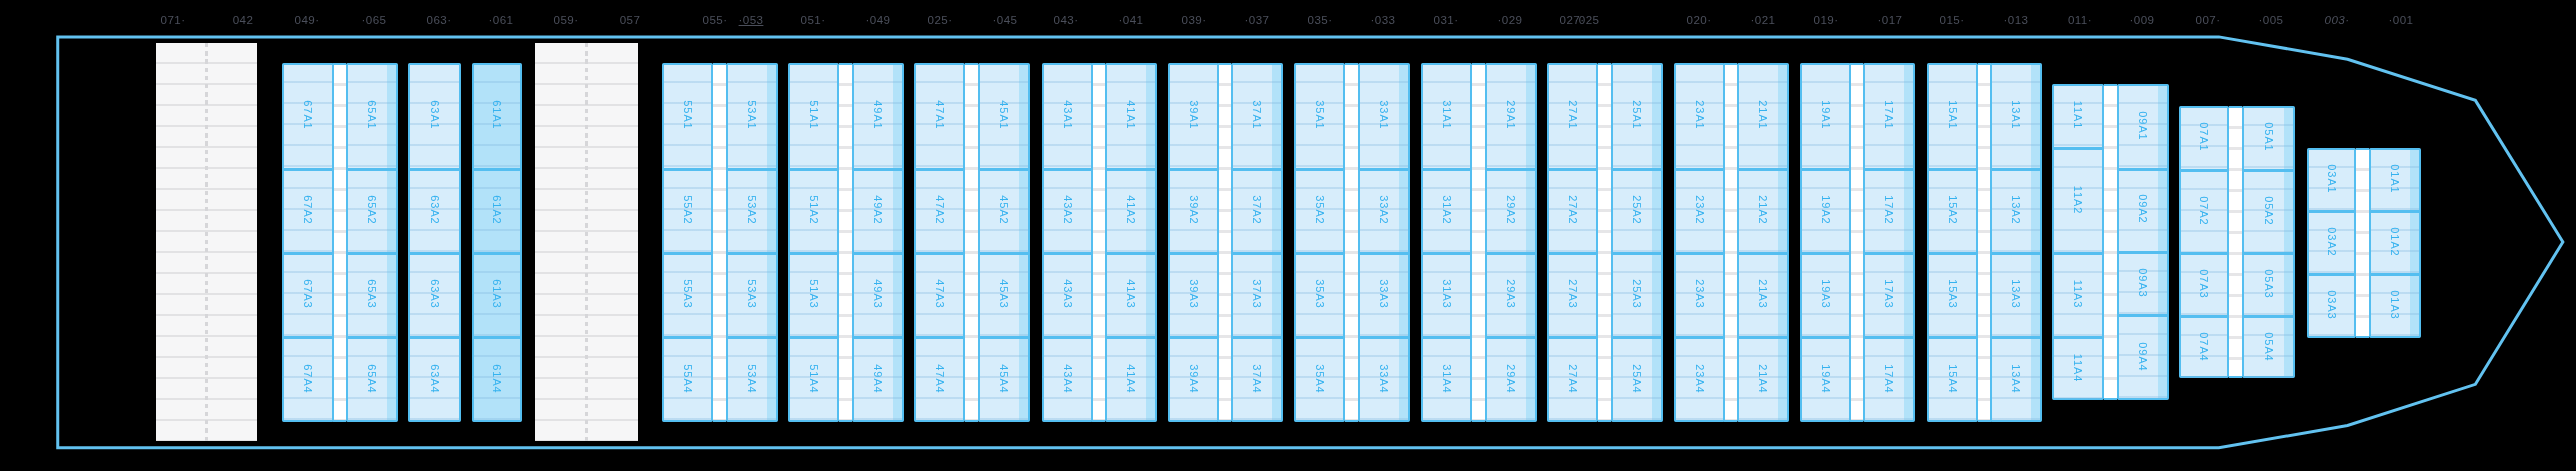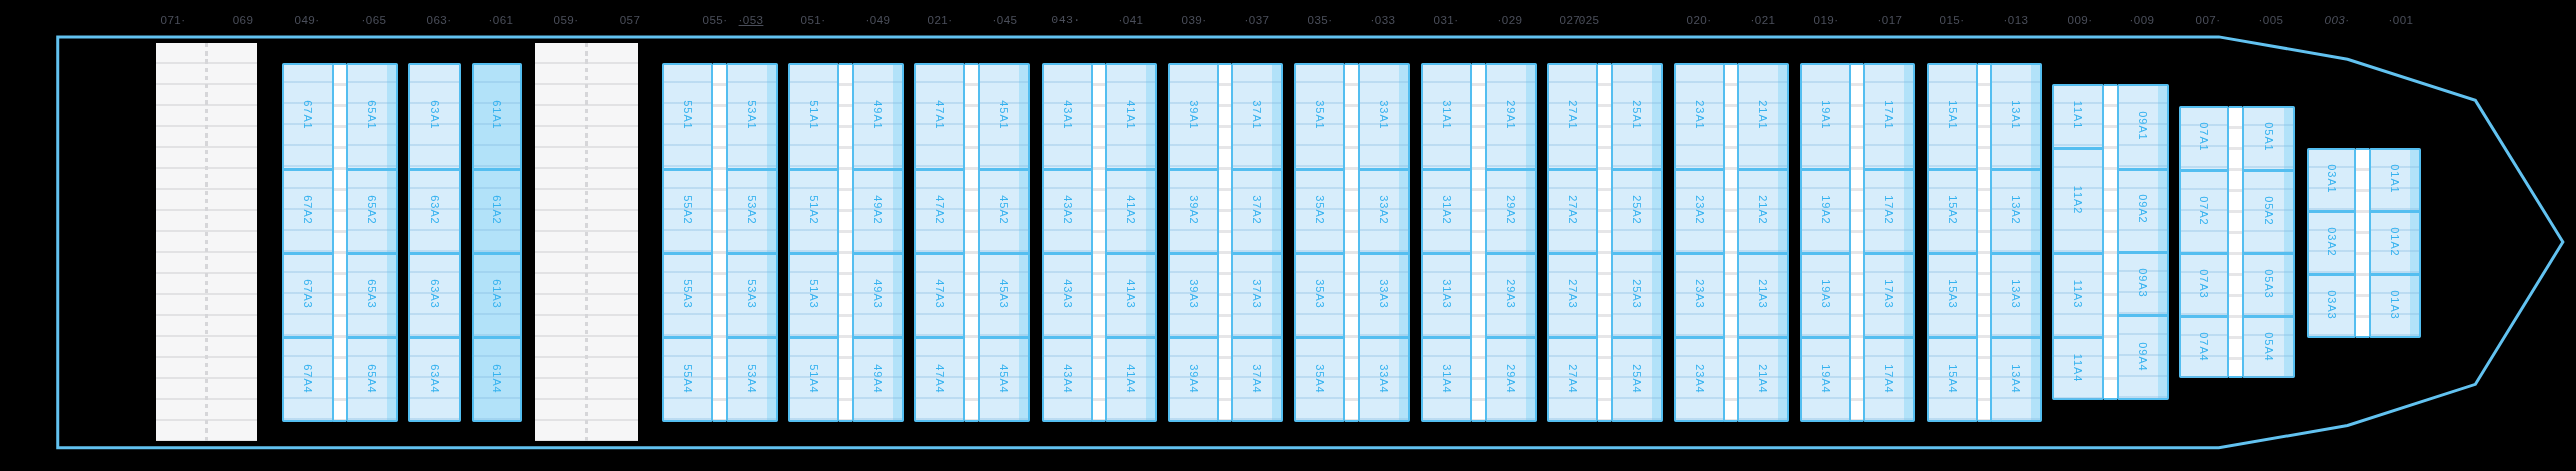--- a/index.html
+++ b/index.html
@@ -28,50 +28,50 @@
 </style>
 </head>
 <body>
 
 <div id="stage">
   <svg id="hull-svg" width="2576" height="471" viewBox="0 0 3000 549">
     <polygon fill="none" stroke="#62c2f0" stroke-width="3.5" stroke-linejoin="miter" points="66,43 2585,43 2735,69 2884,117 2986,282 2884,448 2735,496 2585,522 66,522"></polygon>
   </svg>
   <div id="numbers-layer">
       <div class="bay-num" style="left: 173px;">071·</div>
-      <div class="bay-num" style="left: 243px;">069</div>
+      <div class="bay-num" style="left: 243px;">042</div>
       <div class="bay-num" style="left: 307px;">049·</div>
       <div class="bay-num" style="left: 374px;">·065</div>
       <div class="bay-num" style="left: 439px;">063·</div>
       <div class="bay-num" style="left: 501px;">·061</div>
       <div class="bay-num" style="left: 566px;">059·</div>
       <div class="bay-num" style="left: 630px;">057</div>
       <div class="bay-num" style="left: 715px;">055·</div>
       <div class="bay-num" style="left: 751px; text-decoration: underline;">·053</div>
       <div class="bay-num" style="left: 813px;">051·</div>
       <div class="bay-num" style="left: 878px;">·049</div>
-      <div class="bay-num" style="left: 940px;">021·</div>
+      <div class="bay-num" style="left: 940px;">025·</div>
       <div class="bay-num" style="left: 1005px;">·045</div>
-      <div class="bay-num" style="left: 1066px; font-family: Liberation Mono, monospace;">043·</div>
+      <div class="bay-num" style="left: 1066px;">043·</div>
       <div class="bay-num" style="left: 1131px;">·041</div>
       <div class="bay-num" style="left: 1194px;">039·</div>
       <div class="bay-num" style="left: 1257px;">·037</div>
       <div class="bay-num" style="left: 1320px;">035·</div>
       <div class="bay-num" style="left: 1383px;">·033</div>
       <div class="bay-num" style="left: 1446px;">031·</div>
       <div class="bay-num" style="left: 1510px;">·029</div>
       <div class="bay-num" style="left: 1572px;">027·</div>
       <div class="bay-num" style="left: 1587px;">·025</div>
       <div class="bay-num" style="left: 1699px;">020·</div>
       <div class="bay-num" style="left: 1763px;">·021</div>
       <div class="bay-num" style="left: 1826px;">019·</div>
       <div class="bay-num" style="left: 1890px;">·017</div>
       <div class="bay-num" style="left: 1952px;">015·</div>
       <div class="bay-num" style="left: 2016px;">·013</div>
-      <div class="bay-num" style="left: 2080px;">009·</div>
+      <div class="bay-num" style="left: 2080px;">011·</div>
       <div class="bay-num" style="left: 2142px;">·009</div>
       <div class="bay-num" style="left: 2208px;">007·</div>
       <div class="bay-num" style="left: 2271px;">·005</div>
       <div class="bay-num" style="left: 2337px; font-style: italic;">003·</div>
       <div class="bay-num" style="left: 2401px;">·001</div>
     </div>
   <div id="plan-layer">
       <div class="hatch" style="left: 156px; top: 43px; width: 101px; height: 398px;">
         <div class="hatch-dash" style="left: calc(50% - 1.3px);"></div>
       </div>

